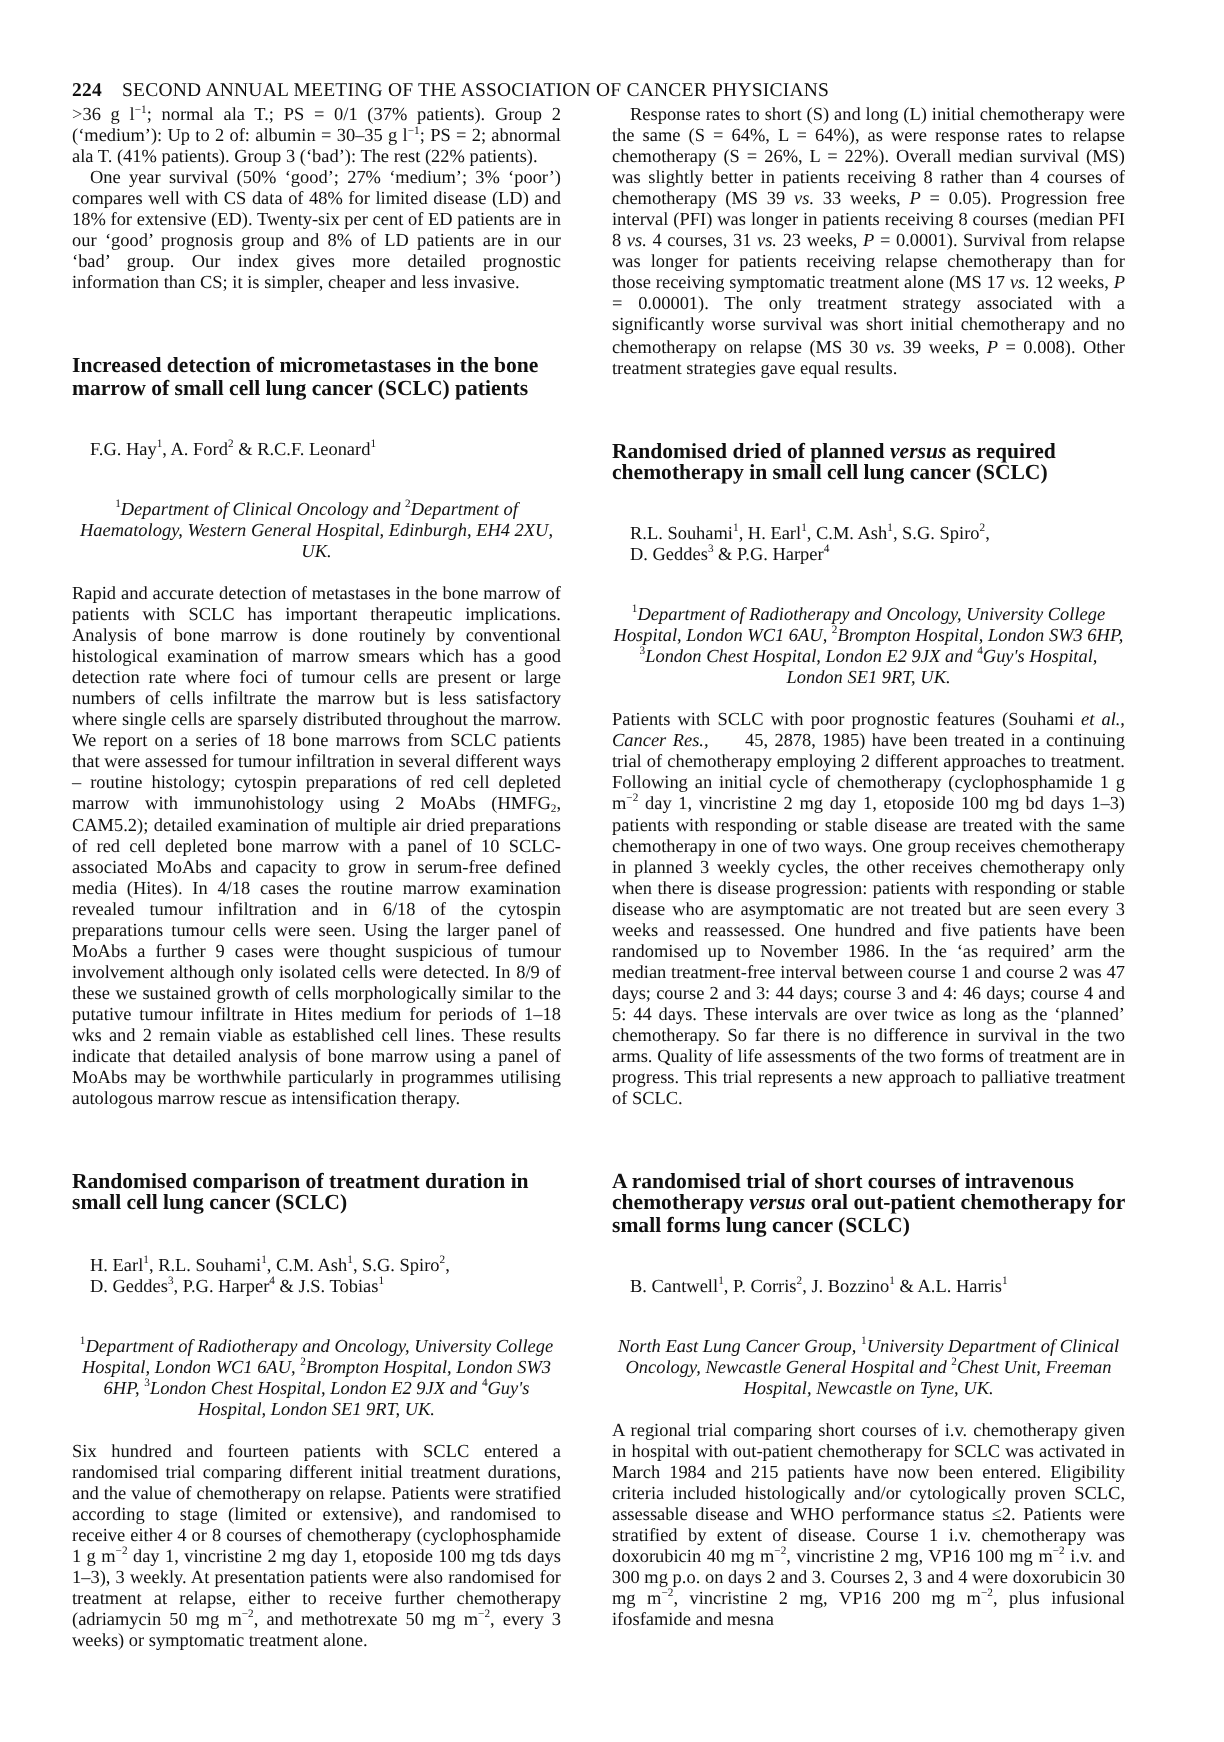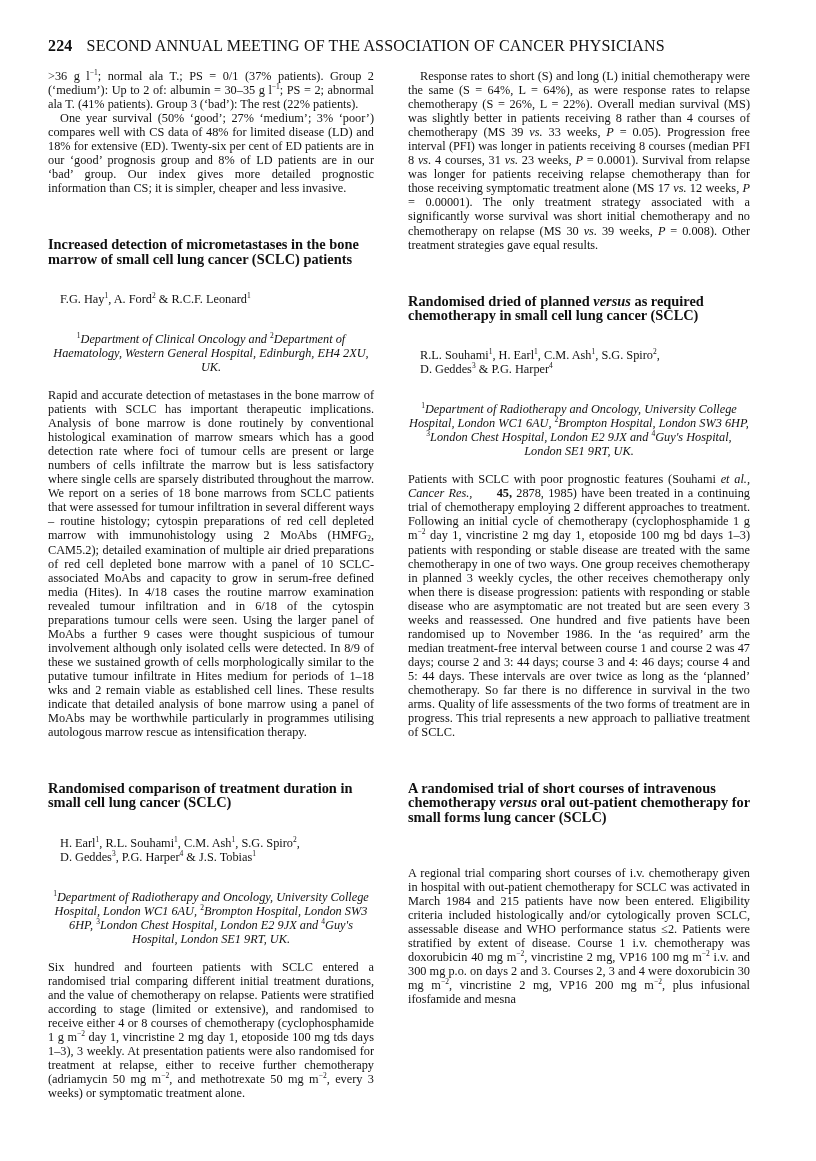--- a/index.html
+++ b/index.html
@@ -2,43 +2,43 @@
 <html><head>
   <meta charset="utf-8">
   <style>
     html, body { margin: 0; padding: 0; background: #ffffff; }
     body {
       width: 816px; height: 1161px; position: relative; overflow: hidden;
       font-family: "Liberation Serif", "DejaVu Serif", serif;
       color: #111111;
     }
     .running-head {
-      position: absolute; left: 48px; top: 37px; width: 720px;
-      font-size: 16px; letter-spacing: 0.15px; white-space: nowrap;
+      position: absolute; left: 48px; top: 52px; width: 720px;
+      font-size: 13px; letter-spacing: 0.15px; white-space: nowrap;
     }
     .running-head .pgno { font-weight: bold; margin-right: 10px; }
     .col {
       position: absolute; top: 69px;
       font-size: 12.3px; line-height: 14.05px;
     }
     .col-left { left: 48px; width: 326px; }
     .col-right { left: 408px; width: 342px; }
     p { margin: 0; text-align: justify; }
     p.indent { text-indent: 12px; }
     .title { font-weight: bold; margin: 0; text-align: left; line-height: 14.2px; }
     .title em { font-style: italic; }
     .authors { margin: 12px; text-align: left; }
     .affil { margin: 0; font-style: italic; text-align: center; }
     .affil .rm { font-style: normal; }
     sup { font-size: 7.5px; line-height: 0; vertical-align: 5px; }
     sub { font-size: 7.5px; line-height: 0; vertical-align: -2px; }
     .gap-s { height: 14px; }
     .gap-l { height: 42px; }
     em { font-style: italic; }
-    b { font-weight: bold; margin-left: 20px; }
+    b { font-weight: normal; margin-left: 20px; }
   </style>
 </head>
 <body>
 
 <div class="running-head">
   <span class="pgno">224</span>
   <span>SECOND ANNUAL MEETING OF THE ASSOCIATION OF CANCER PHYSICIANS</span>
 </div>
 
 <div class="col col-left">
@@ -91,17 +91,21 @@
     <p class="affil"><sup class="rm">1</sup><span>Department of Radiotherapy and Oncology, University College Hospital, London WC1 6AU, </span><sup class="rm">2</sup><span>Brompton Hospital, London SW3 6HP, </span><sup class="rm">3</sup><span>London Chest Hospital, London E2 9JX and </span><sup class="rm">4</sup><span>Guy's Hospital, London SE1 9RT, UK.</span></p>
     <div class="gap-s"></div>
     <p><span>Patients with SCLC with poor prognostic features (Souhami </span><em>et al., Cancer Res.,</em><span> </span><b>45,</b><span> 2878, 1985) have been treated in a continuing trial of chemotherapy employing 2 different approaches to treatment. Following an initial cycle of chemotherapy (cyclophosphamide 1 g m</span><sup>−2</sup><span> day 1, vincristine 2 mg day 1, etoposide 100 mg bd days 1–3) patients with responding or stable disease are treated with the same chemotherapy in one of two ways. One group receives chemotherapy in planned 3 weekly cycles, the other receives chemotherapy only when there is disease progression: patients with responding or stable disease who are asymptomatic are not treated but are seen every 3 weeks and reassessed. One hundred and five patients have been randomised up to November 1986. In the ‘as required’ arm the median treatment-free interval between course 1 and course 2 was 47 days; course 2 and 3: 44 days; course 3 and 4: 46 days; course 4 and 5: 44 days. These intervals are over twice as long as the ‘planned’ chemotherapy. So far there is no difference in survival in the two arms. Quality of life assessments of the two forms of treatment are in progress. This trial represents a new approach to palliative treatment of SCLC.</span></p>
   </section>
 
   <div class="gap-l"></div>
 
   <section>
     <h3 class="title"><span>A randomised trial of short courses of intravenous chemotherapy </span><em>versus</em><span> oral out-patient chemotherapy for small forms lung cancer (SCLC)</span></h3>
     <div class="gap-s"></div>
+    <p class="authors">
+      <span>B. Cantwell</span><sup>1</sup><span>, </span><span>P. Corris</span><sup>2</sup><span>, </span><span>J. Bozzino</span><sup>1</sup><span> &amp; </span><span>A.L. Harris</span><sup>1</sup>
+    </p>
     <div class="gap-s"></div>
+    <p class="affil"><span>North East Lung Cancer Group, </span><sup class="rm">1</sup><span>University Department of Clinical Oncology, Newcastle General Hospital and </span><sup class="rm">2</sup><span>Chest Unit, Freeman Hospital, Newcastle on Tyne, UK.</span></p>
     <div class="gap-s"></div>
     <p><span>A regional trial comparing short courses of i.v. chemotherapy given in hospital with out-patient chemotherapy for SCLC was activated in March 1984 and 215 patients have now been entered. Eligibility criteria included histologically and/or cytologically proven SCLC, assessable disease and WHO performance status ≤2. Patients were stratified by extent of disease. Course 1 i.v. chemotherapy was doxorubicin 40 mg m</span><sup>−2</sup><span>, vincristine 2 mg, VP16 100 mg m</span><sup>−2</sup><span> i.v. and 300 mg p.o. on days 2 and 3. Courses 2, 3 and 4 were doxorubicin 30 mg m</span><sup>−2</sup><span>, vincristine 2 mg, VP16 200 mg m</span><sup>−2</sup><span>, plus infusional ifosfamide and mesna</span></p>
   </section>
 </div>
 
 </body></html>

